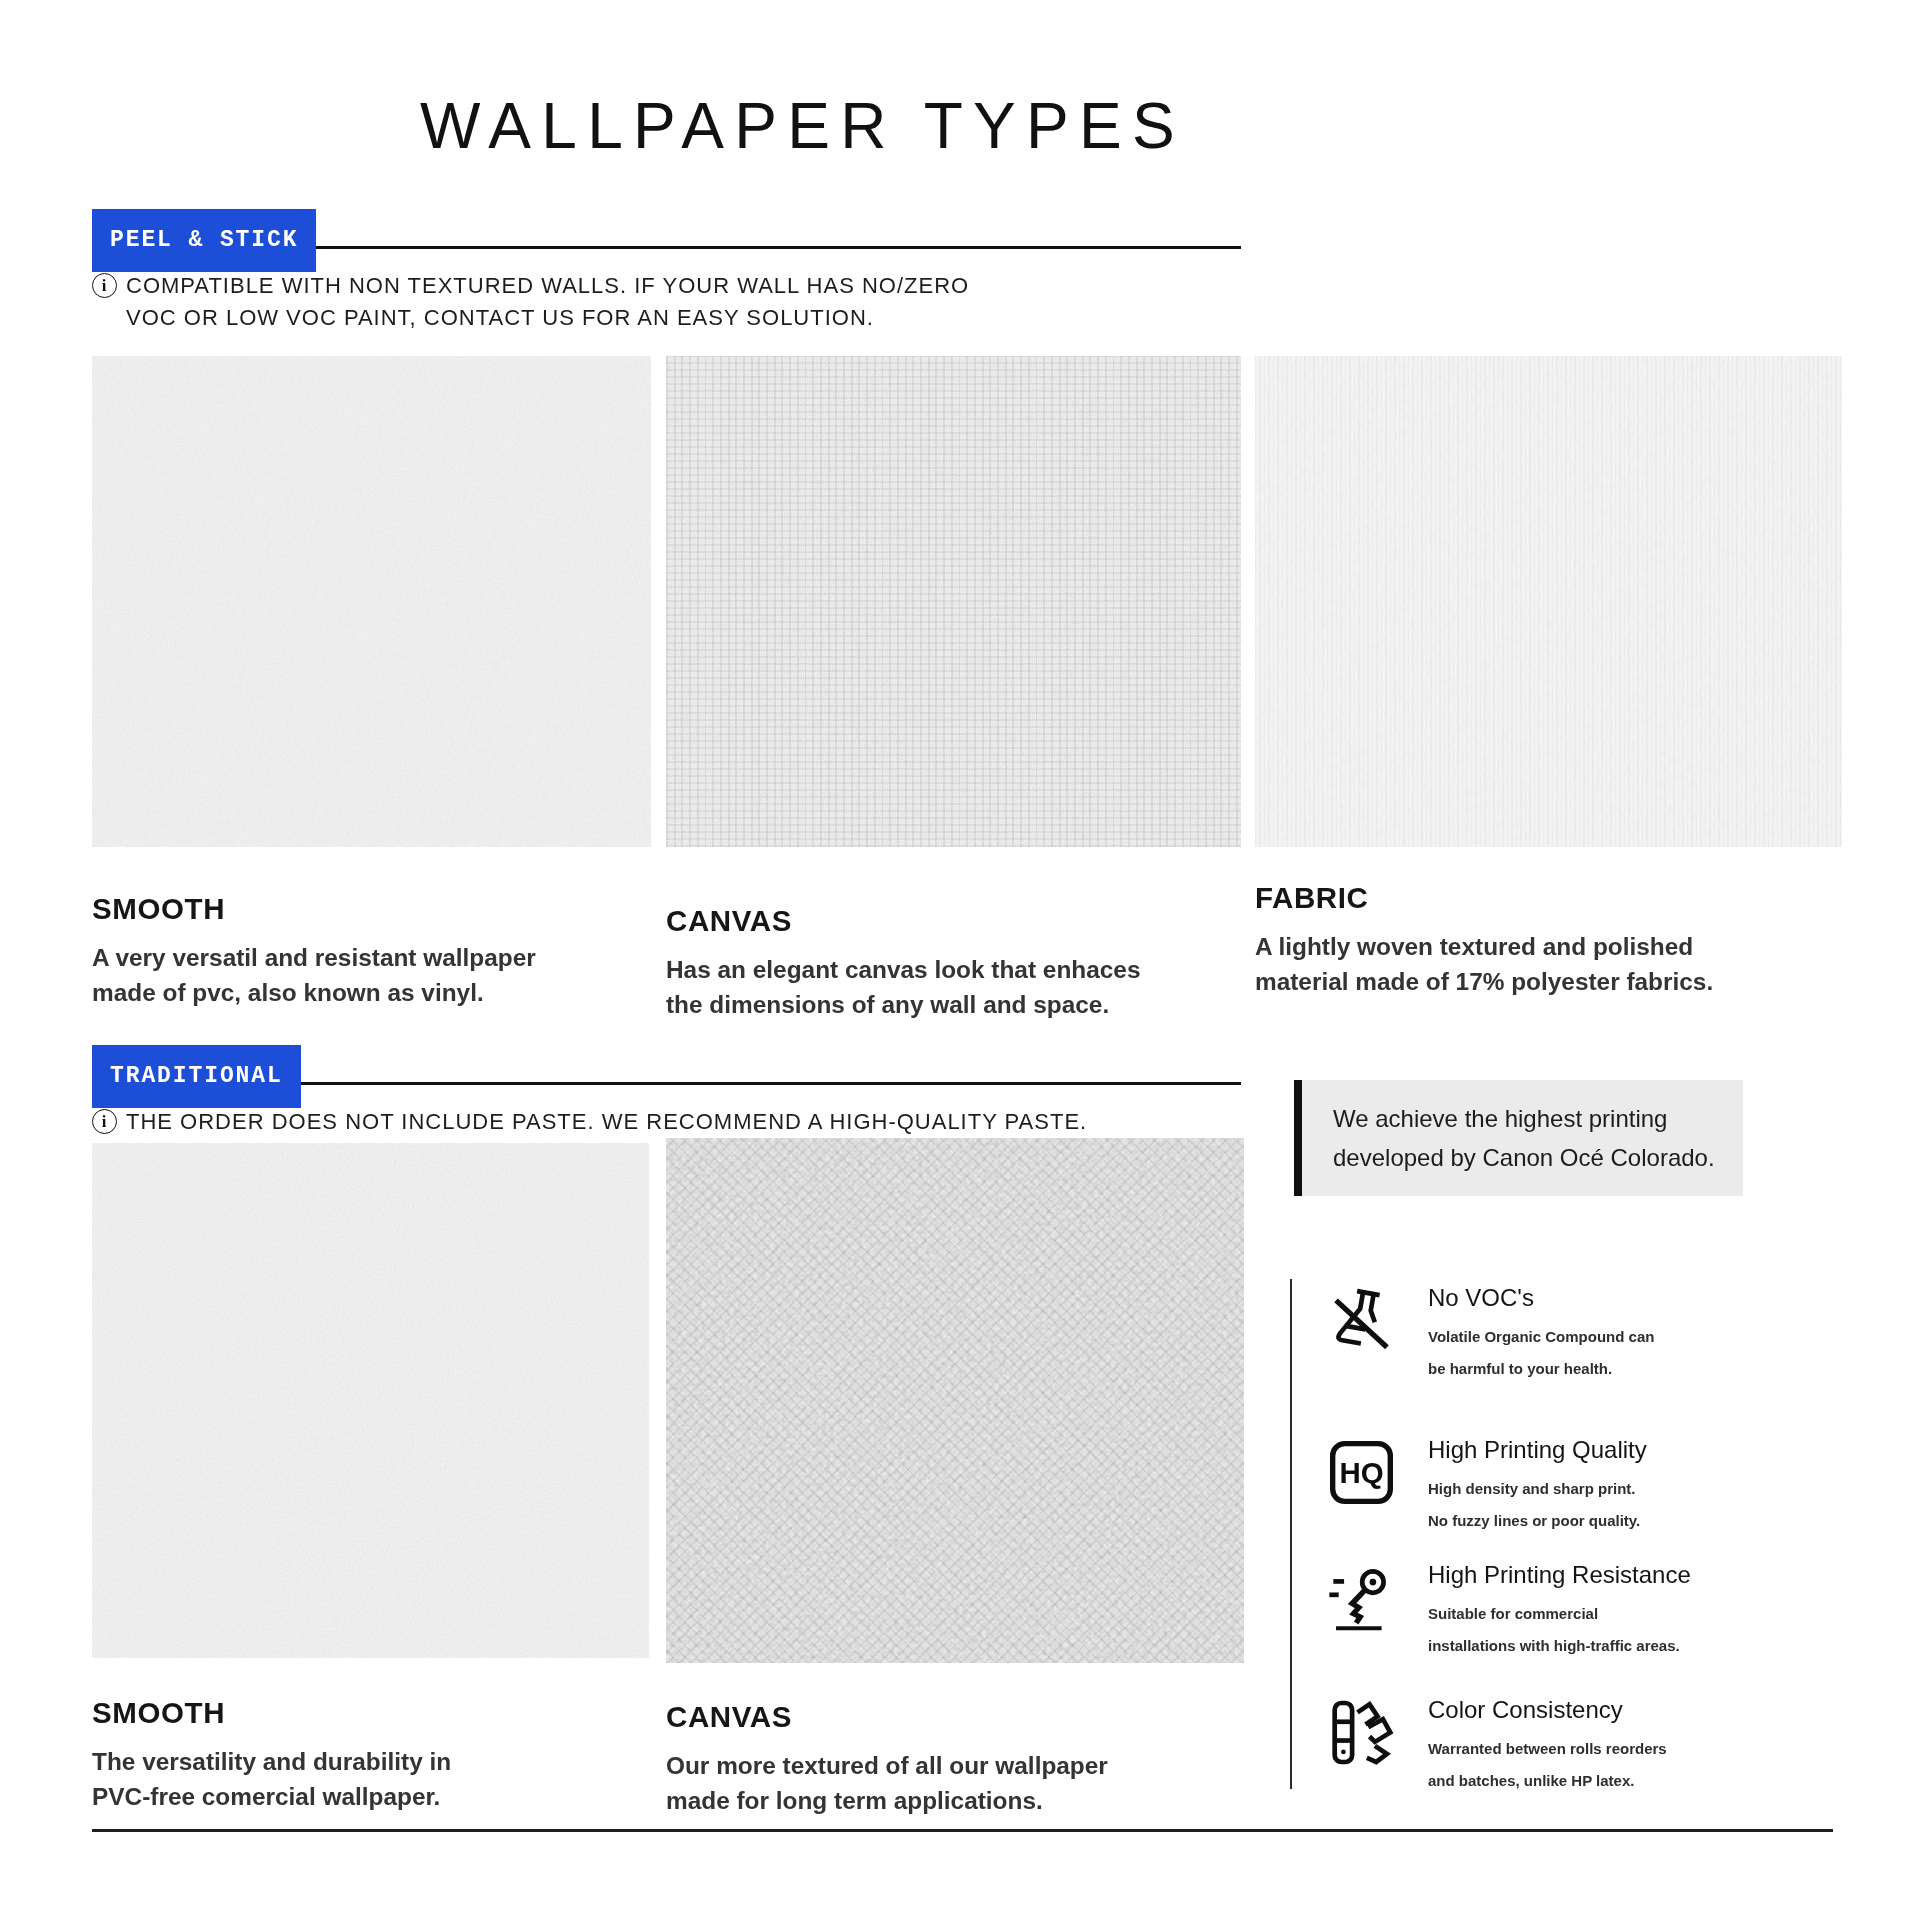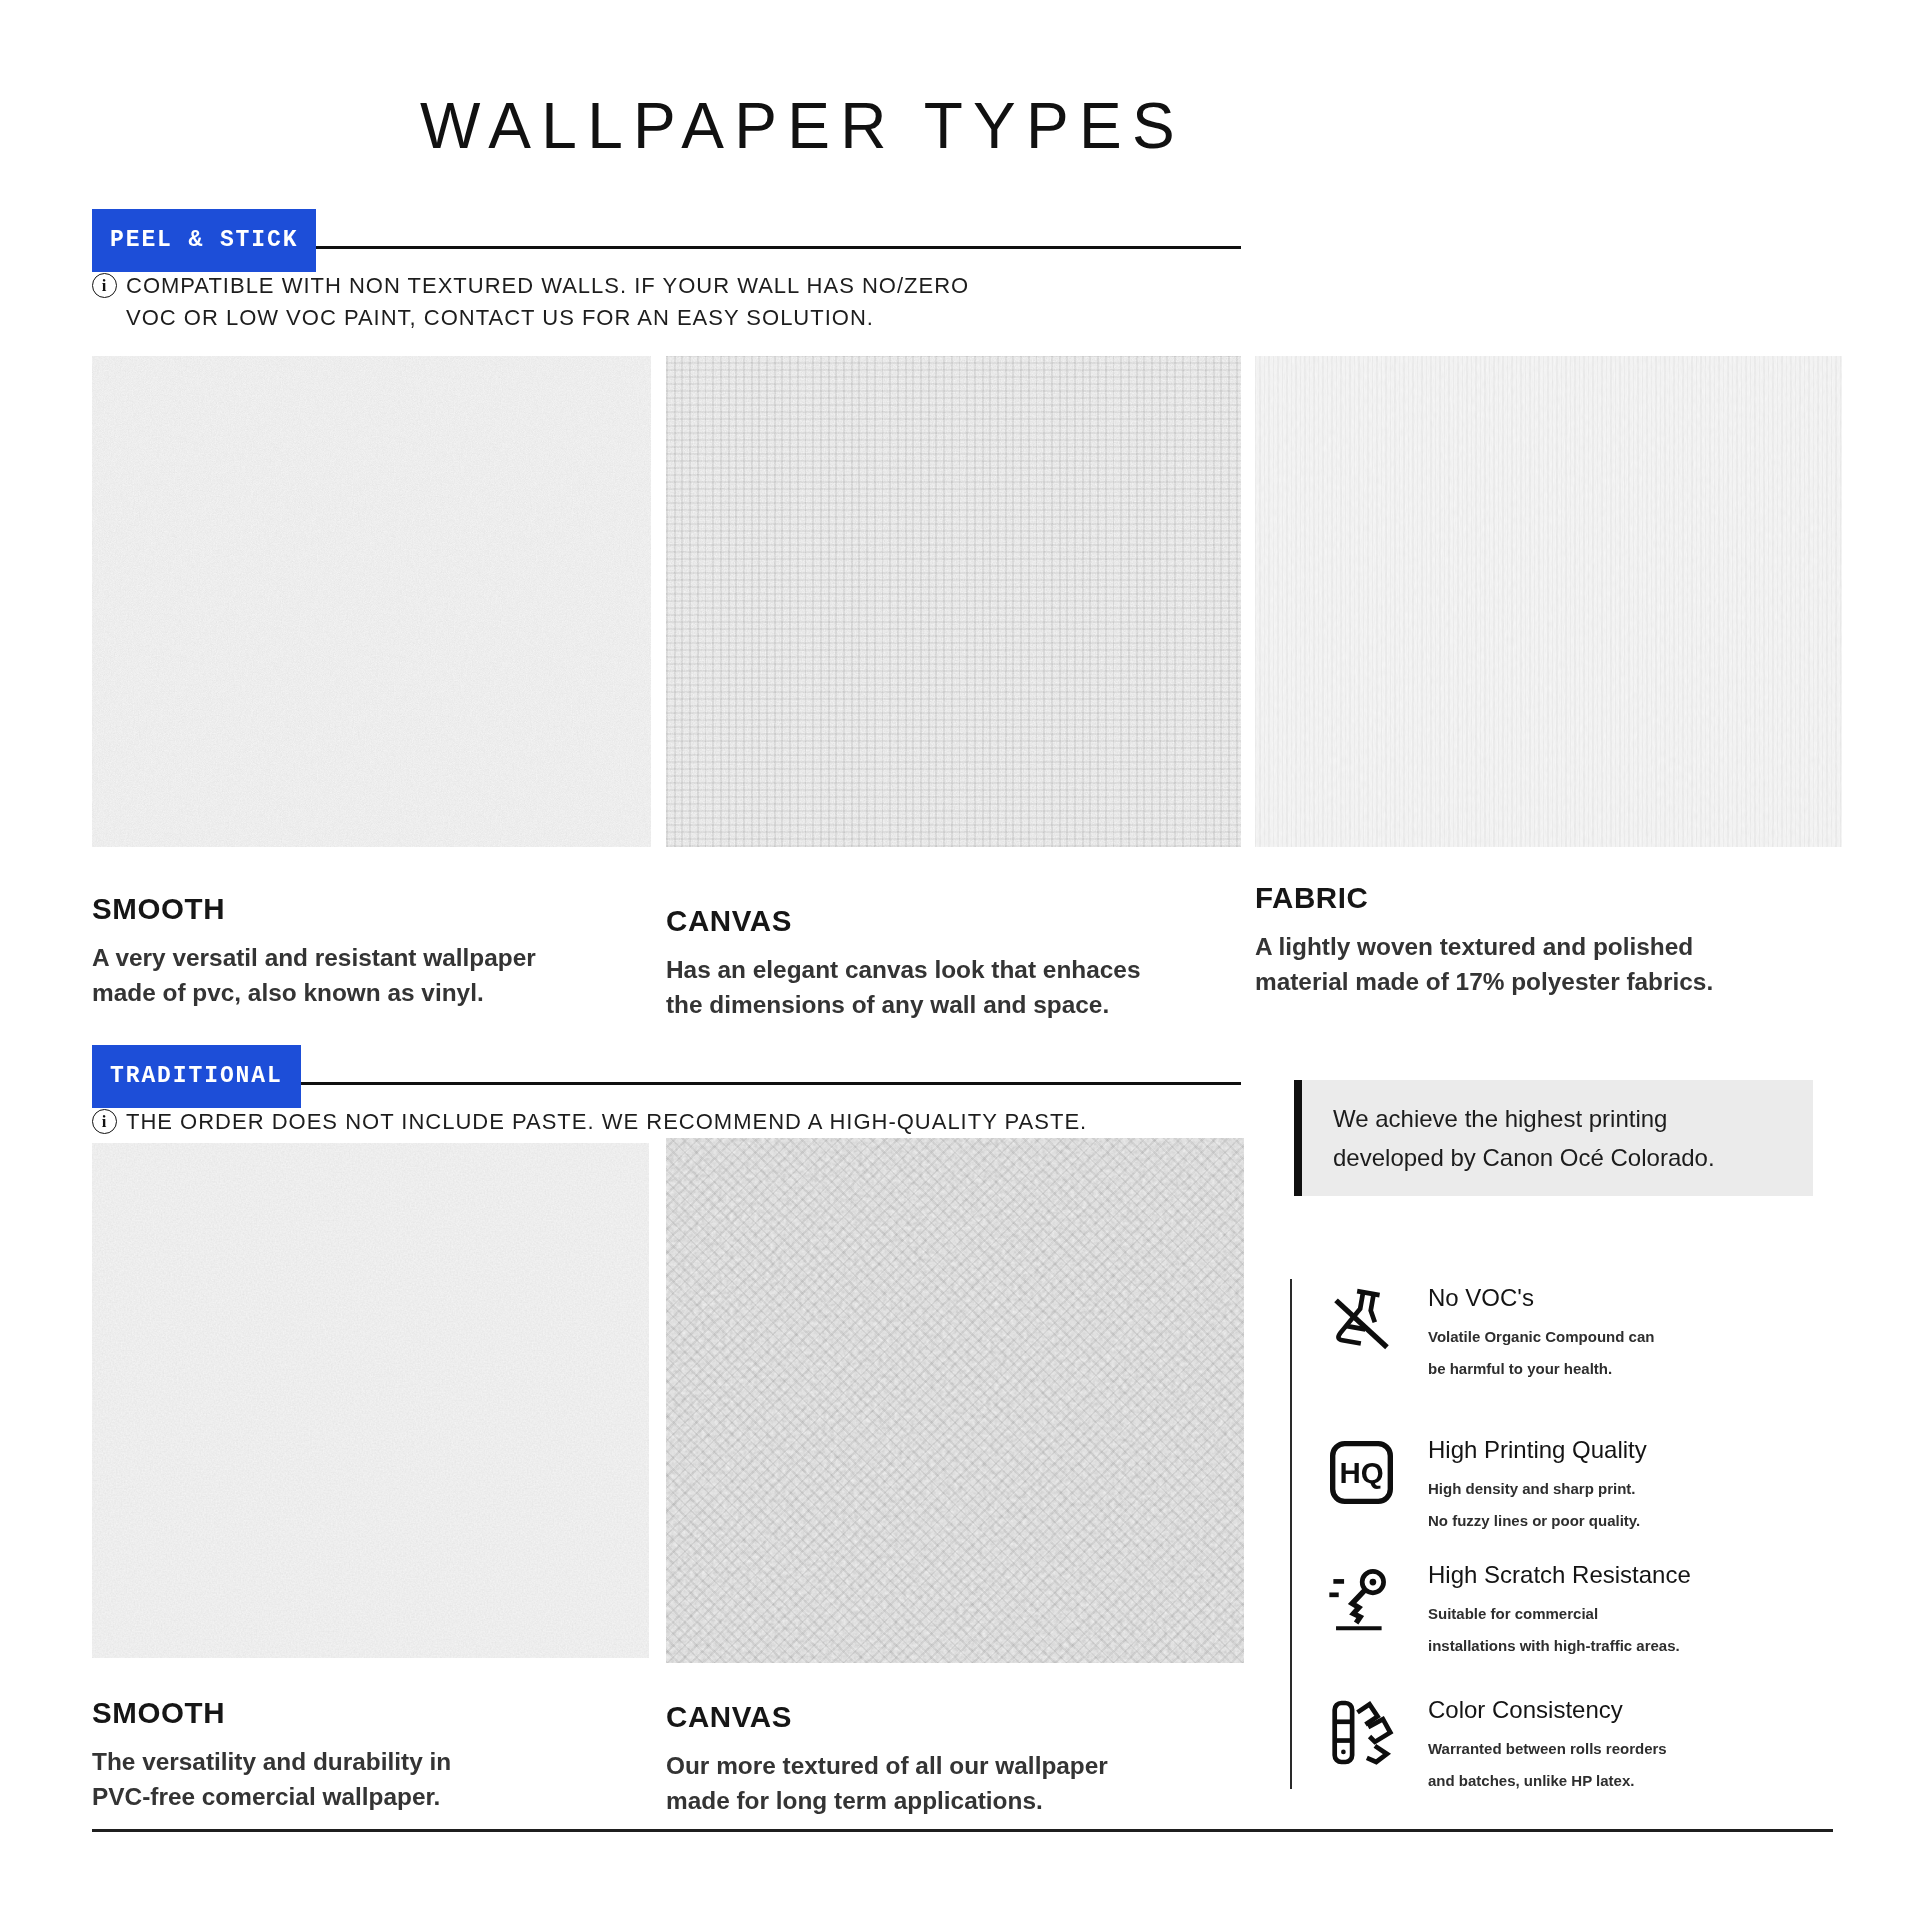--- a/index.html
+++ b/index.html
@@ -65,21 +65,21 @@
   .caption{position:absolute;}
   .caption .cap-title{font-size:29.5px;font-weight:700;letter-spacing:0.6px;color:#161616;}
   .caption .cap-desc{margin-top:14px;font-size:24.4px;font-weight:700;color:#343434;line-height:35px;}
   #cap-peel-smooth{left:92px;top:892px;width:462px;}
   #cap-peel-canvas{left:666px;top:904px;width:475px;}
   #cap-peel-fabric{left:1255px;top:881px;width:488px;}
   #cap-trad-smooth{left:92px;top:1696px;width:385px;}
   #cap-trad-canvas{left:666px;top:1700px;width:456px;}
   
   #quality-box{
-    position:absolute;left:1294px;top:1080px;width:519px;box-sizing:border-box;
+    position:absolute;left:1294px;top:1080px;width:449px;box-sizing:border-box;
     background:#ebebeb;border-left:8.3px solid #101010;
     padding:19px 28px 19px 31px;
     font-size:24px;color:#1c1c1c;line-height:39px;font-weight:400;
   }
   #features-divider{position:absolute;left:1290px;top:1279px;width:1.9px;height:510px;background:#2a2a2a;}
   .feature{position:absolute;left:1311px;width:552px;display:flex;align-items:flex-start;}
   .feature .ficon{flex:0 0 90px;padding-top:2.6px;}
   .feature .ficon svg{width:67px;height:67px;display:block;margin-left:16.7px;}
   .feature .ftext{flex:1 1 auto;padding-left:27px;}
   .feature .ftitle{font-size:24px;font-weight:400;color:#141414;margin-bottom:9px;}
@@ -265,21 +265,21 @@
       <svg viewBox="0 0 100 100" fill="none" stroke="#0e0e0e" stroke-width="7">
         <circle cx="67" cy="27" r="16"></circle>
         <circle cx="67" cy="27" r="5" fill="#0e0e0e" stroke="none"></circle>
         <path d="M55 39 L36 59 L46 65 L38 74 L48 79 L42 88" stroke-width="8"></path>
         <path d="M8 26 H24"></path>
         <path d="M2 46 H16"></path>
         <path d="M12 96 H80" stroke-width="6"></path>
       </svg>
     </div>
     <div class="ftext">
-      <div class="ftitle">High Scratch Resistance</div>
+      <div class="ftitle">High Printing Resistance</div>
       <div class="fline">Suitable for commercial</div>
       <div class="fline">installations with high-traffic areas.</div>
     </div>
   </div>
 
   <div class="feature" id="feature-3">
     <div class="ficon">
       <svg viewBox="0 0 100 100" fill="none" stroke="#0e0e0e" stroke-width="7">
         <rect x="10" y="6" width="26" height="88" rx="10"></rect>
         <path d="M10 34 H36"></path>

